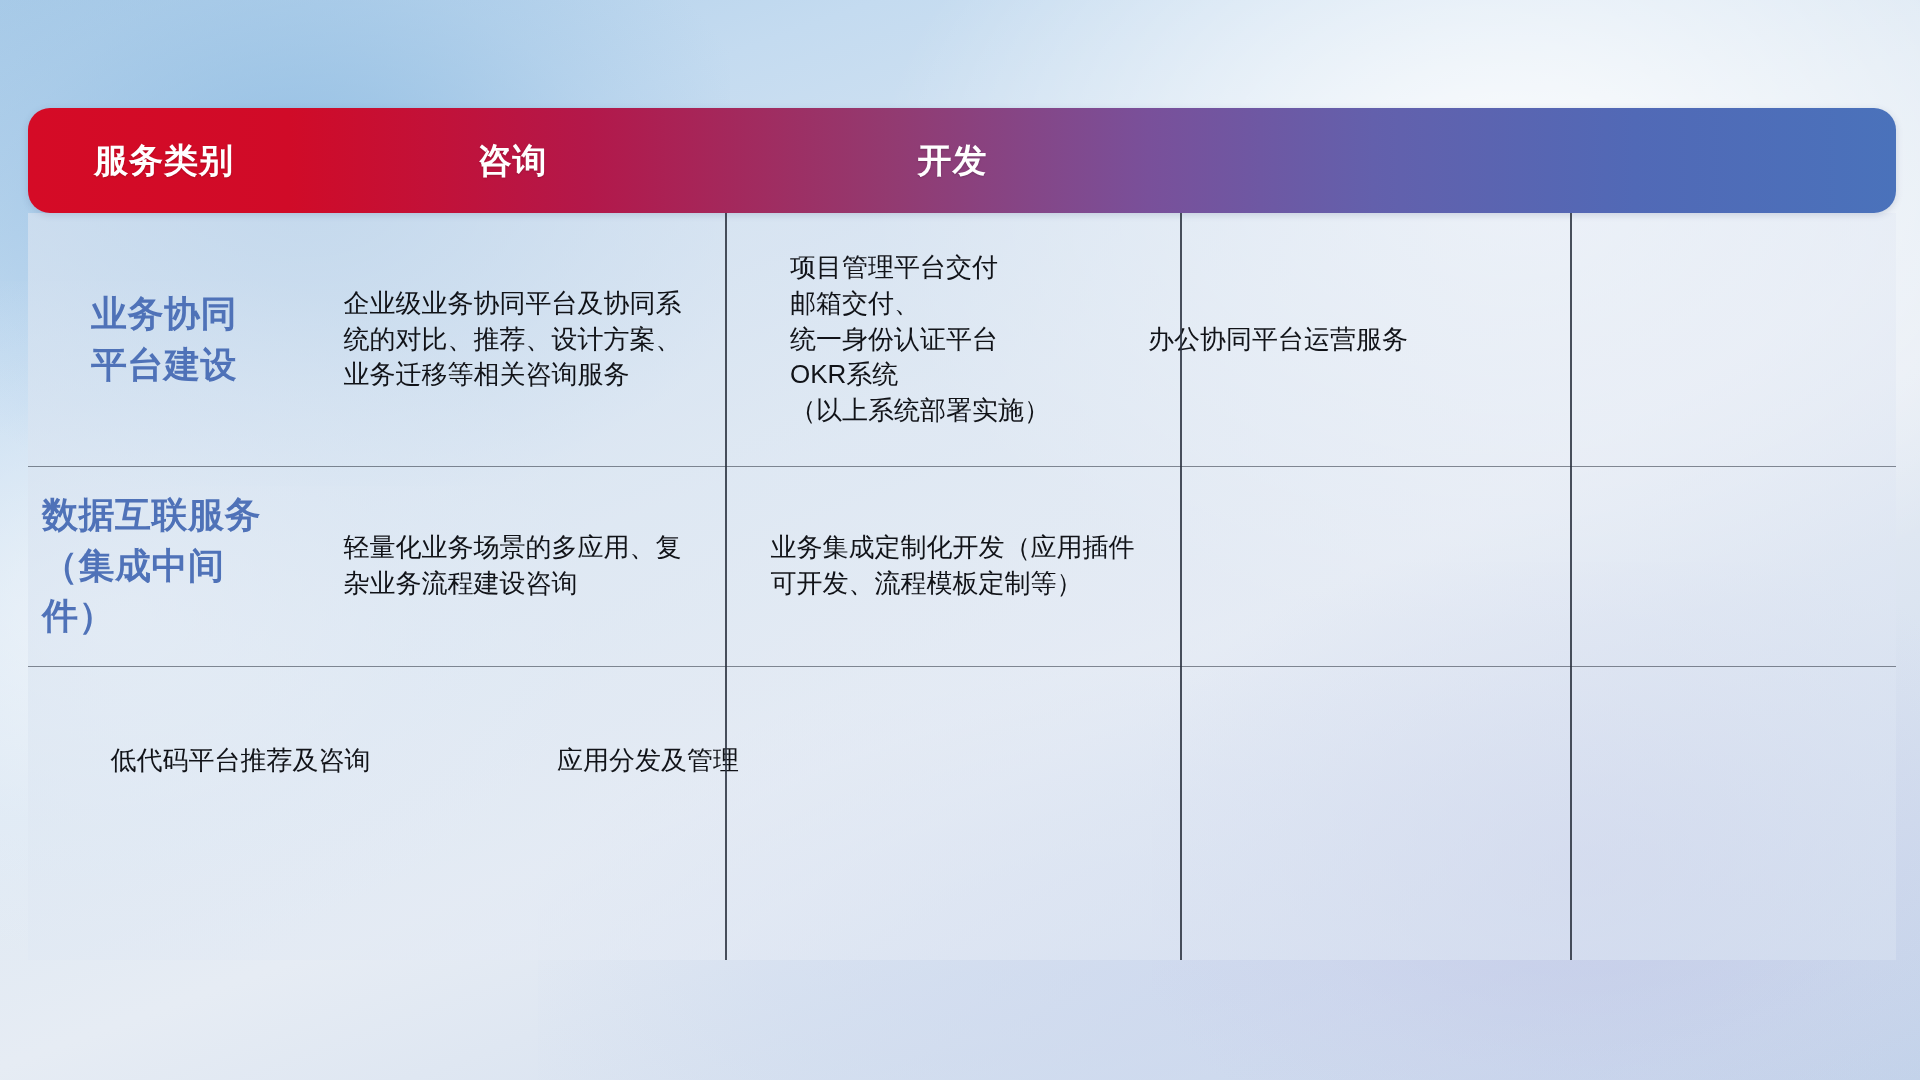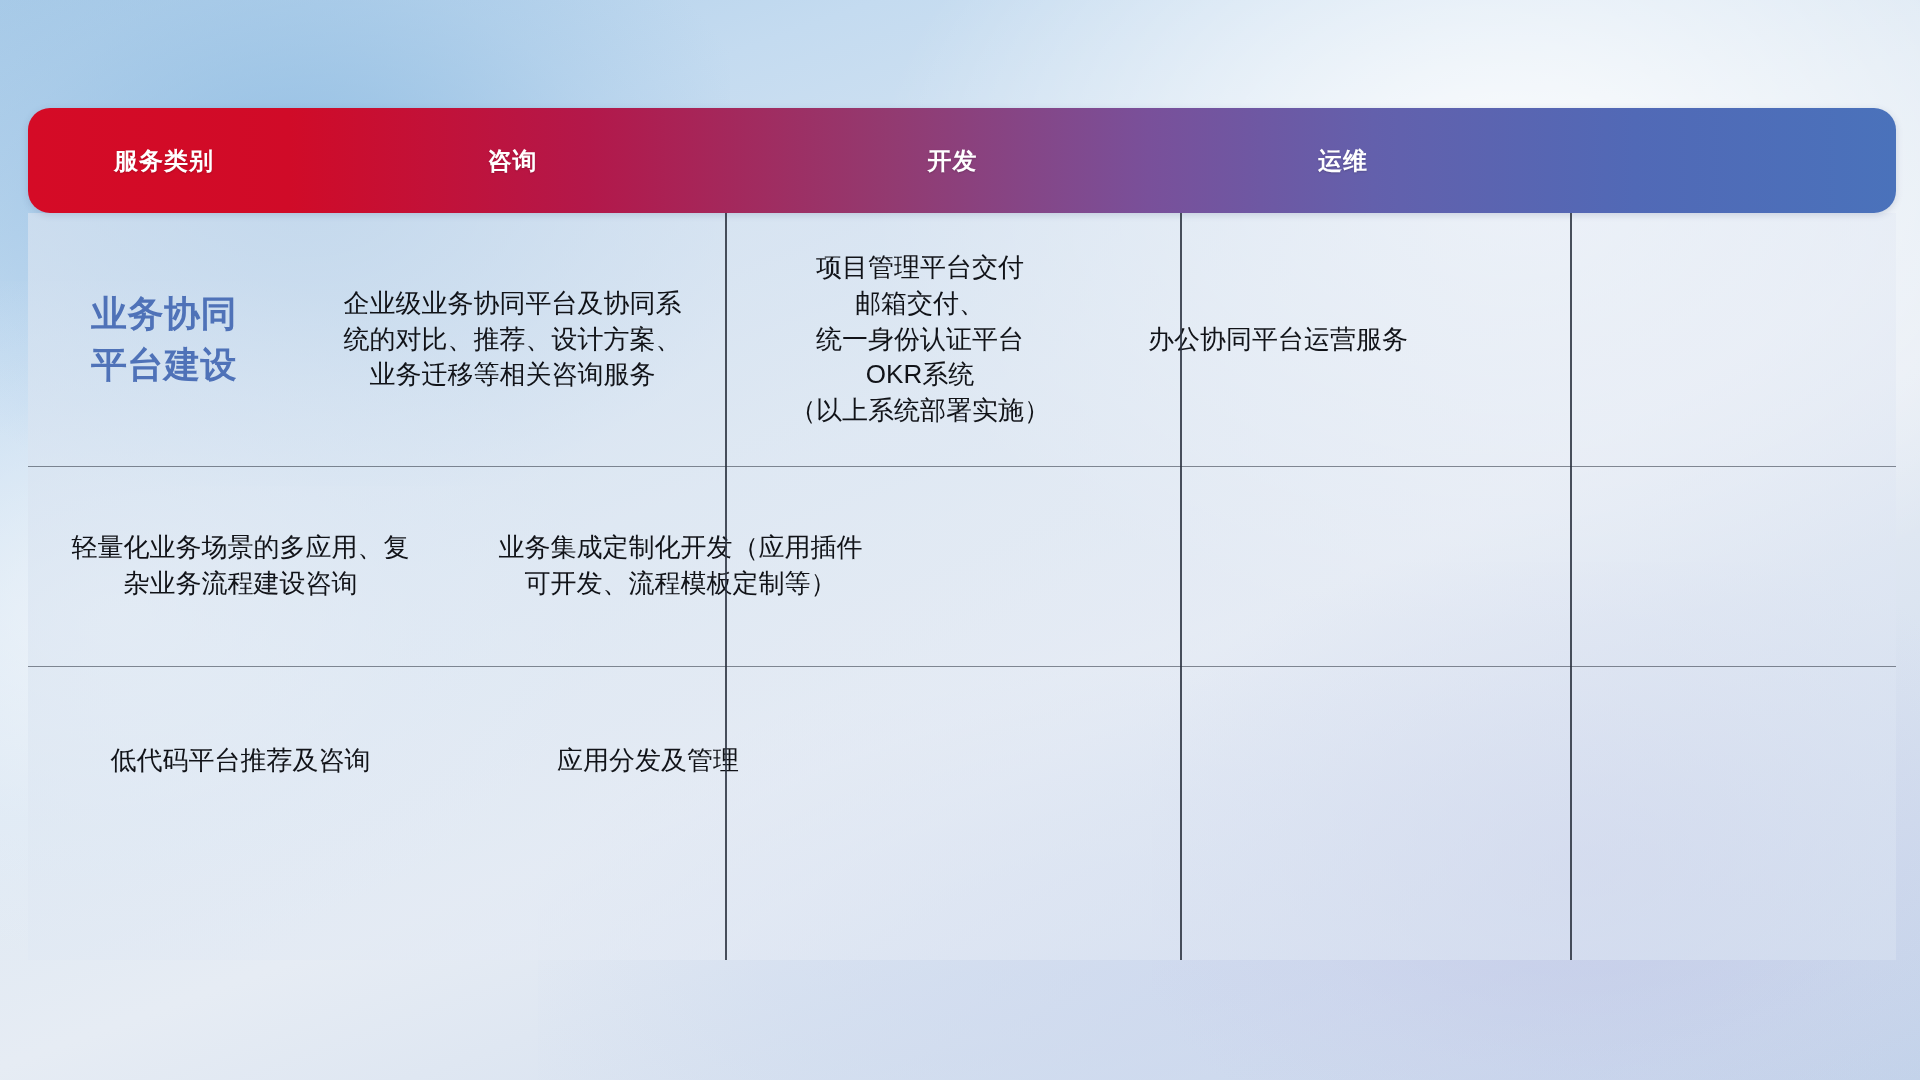--- a/index.html
+++ b/index.html
@@ -46,37 +46,37 @@
 
   
   #header-row{
     position:absolute;left:0;top:0;width:1868px;height:105px;
     border-radius:22px;
     background:linear-gradient(90deg,#d50b26 0%,#d00b28 14%,#b3184a 30%,#933a70 46%,#79509a 60%,#6360ac 72%,#5169b6 86%,#4a72bb 100%);
     display:flex;align-items:center;
     box-shadow:0 2px 7px rgba(60,80,120,.18);
   }
   .hcell{
-    color:#ffffff;font-weight:bold;font-size:24px;letter-spacing:1px;
+    color:#ffffff;font-weight:bold;font-size:34px;letter-spacing:1px;
     text-align:center;
     text-shadow:0 1px 2px rgba(0,0,0,.18);
   }
 
   
   .row{
     position:absolute;left:0;width:1868px;display:flex;
   }
   #row-0{top:105px;height:253px;}
   #row-1{top:358px;height:200px;}
   #row-2{top:558px;height:189px;}
 
   .cell{
     display:flex;align-items:center;justify-content:center;
     padding:6px 14px;box-sizing:border-box;
-    text-align:center;line-height:1.38;
+    text-align:left;line-height:1.38;
     font-size:26px;color:#111318;
     white-space:pre-line;
   }
   .cell.cat{
     color:#4f72b8;font-weight:bold;font-size:36px;line-height:1.4;
     letter-spacing:.5px;
   }
 
   
   .c0{width:272px;}
@@ -111,38 +111,39 @@
 <div id="bg-tint-violet"></div>
 
 <div id="table-wrap">
 
   <div id="table-body-panel"></div>
 
   <div id="header-row">
     <div class="hcell c0">服务类别</div>
     <div class="hcell c1">咨询</div>
     <div class="hcell c2">开发</div>
-    <div class="hcell c4">运维</div>
   </div>
 
   <div class="row" id="row-0">
     <div class="cell cat c0">业务协同
 平台建设</div>
     <div class="cell c1">企业级业务协同平台及协同系
 统的对比、推荐、设计方案、
 业务迁移等相关咨询服务</div>
     <div class="cell c3">项目管理平台交付
 邮箱交付、
 统一身份认证平台
 OKR系统
 （以上系统部署实施）</div>
     <div class="cell c4">办公协同平台运营服务</div>
   </div>
 
   <div class="row" id="row-1">
+    <div class="cell cat c0">数据互联服务
+（集成中间件）</div>
     <div class="cell c1">轻量化业务场景的多应用、复
 杂业务流程建设咨询</div>
     <div class="cell c2">业务集成定制化开发（应用插件
 可开发、流程模板定制等）</div>
     <div class="cell c3"></div>
     <div class="cell c4"></div>
   </div>
 
   <div class="row" id="row-2">
     <div class="cell c1">低代码平台推荐及咨询</div>

